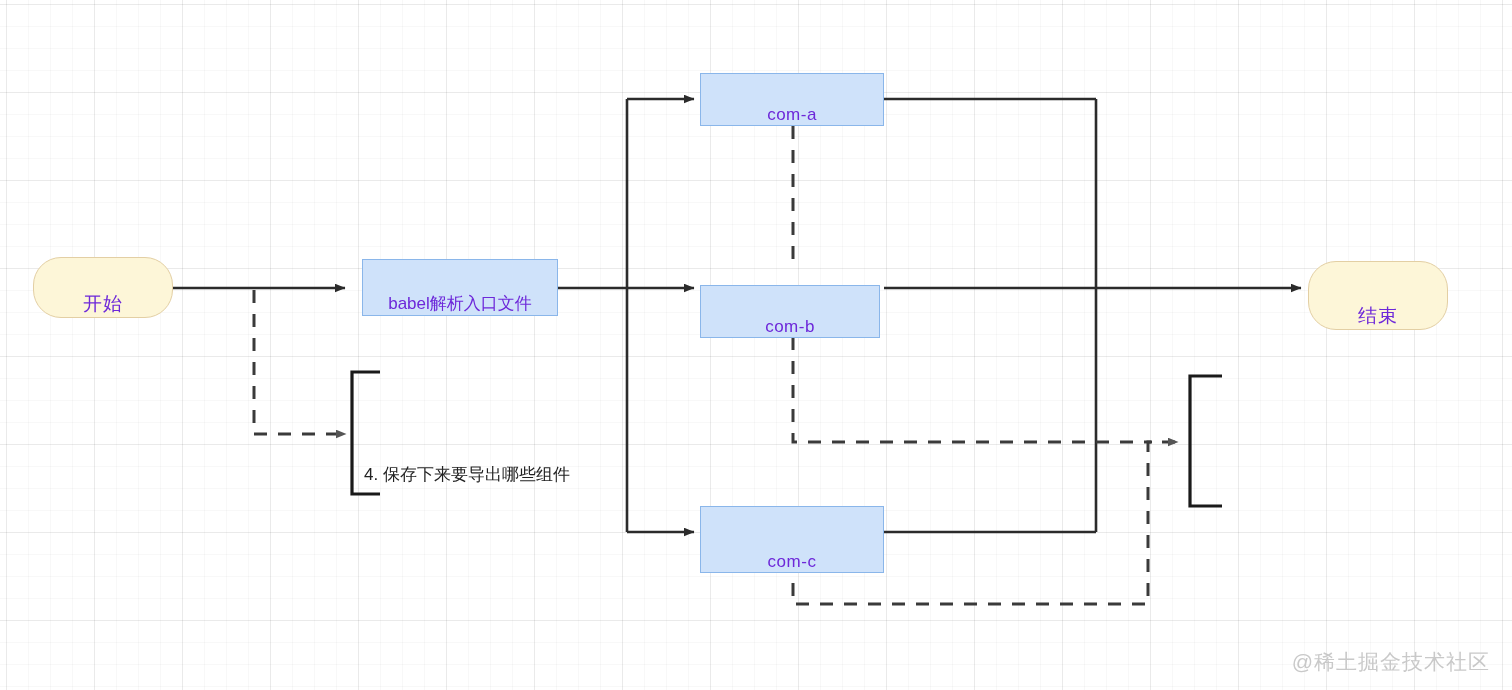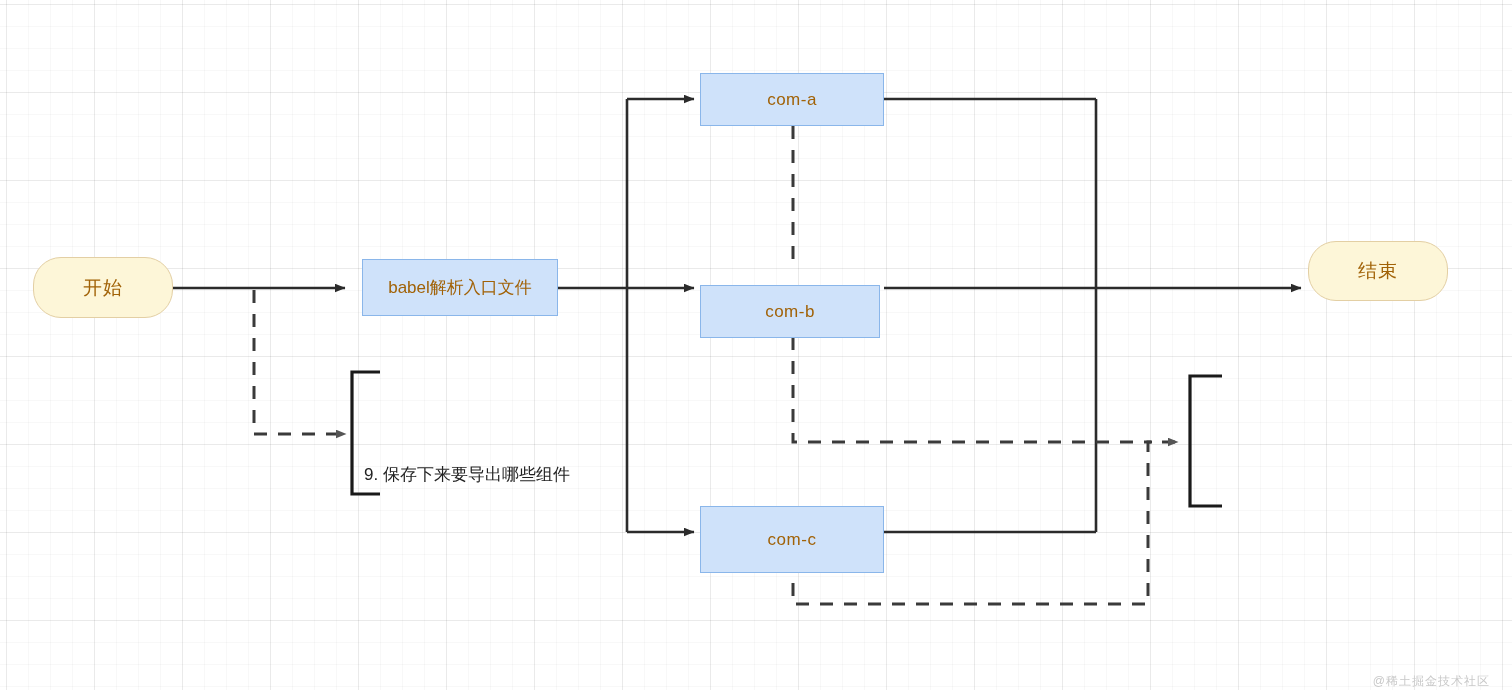--- a/index.html
+++ b/index.html
@@ -25,24 +25,24 @@
   #edges {
     position: absolute;
     left: 0; top: 0;
     width: 1512px;
     height: 690px;
   }
   .node {
     position: absolute;
     box-sizing: border-box;
     display: flex;
-    align-items: center;
+    align-items: flex-end;
     justify-content: center;
     text-align: center;
-    color: #a16207;
+    color: #6d28d9;
   }
   .node-terminal {
     background: #fdf6d8;
     border: 1.4px solid #e3cfa4;
     border-radius: 28px;
     font-size: 19px;
     letter-spacing: 1px;
     font-family: Liberation Serif, serif;
   }
   .node-process {
@@ -60,22 +60,22 @@
     position: absolute;
     font-size: 17px;
     line-height: 28px;
     color: #222;
     white-space: pre;
   }
   .ann-line { display: block; }
   .watermark {
     position: absolute;
     right: 22px;
-    bottom: 0;
-    font-size: 12px;
+    bottom: 14px;
+    font-size: 21px;
     color: #c9c9c9;
     letter-spacing: 1px;
     margin-top: 6px;
   }
 </style>
 </head>
 <body>
 
 <div id="canvas">
 
@@ -132,24 +132,24 @@
   </div>
 
   <div class="node node-component" style="left:700px; top:261px; width:180px; height:53px;margin-top:24px;">
     <span>com-b</span>
   </div>
 
   <div class="node node-component" style="left:700px; top:506px; width:184px; height:67px;">
     <span>com-c</span>
   </div>
 
-  <div class="node node-terminal" style="left:1308px; top:241px; width:140px; height:60px;">
+  <div class="node node-terminal" style="left:1308px; top:261px; width:140px; height:69px;">
     <span>结束</span>
   </div>
 
   <div class="annotation" style="left:364px; top:405px;">
-    <span class="ann-line">9. 保存下来要导出哪些组件</span>
+    <span class="ann-line">4. 保存下来要导出哪些组件</span>
   </div>
 
 
   <div class="watermark">@稀土掘金技术社区</div>
 
 </div>
 
 </body></html>

